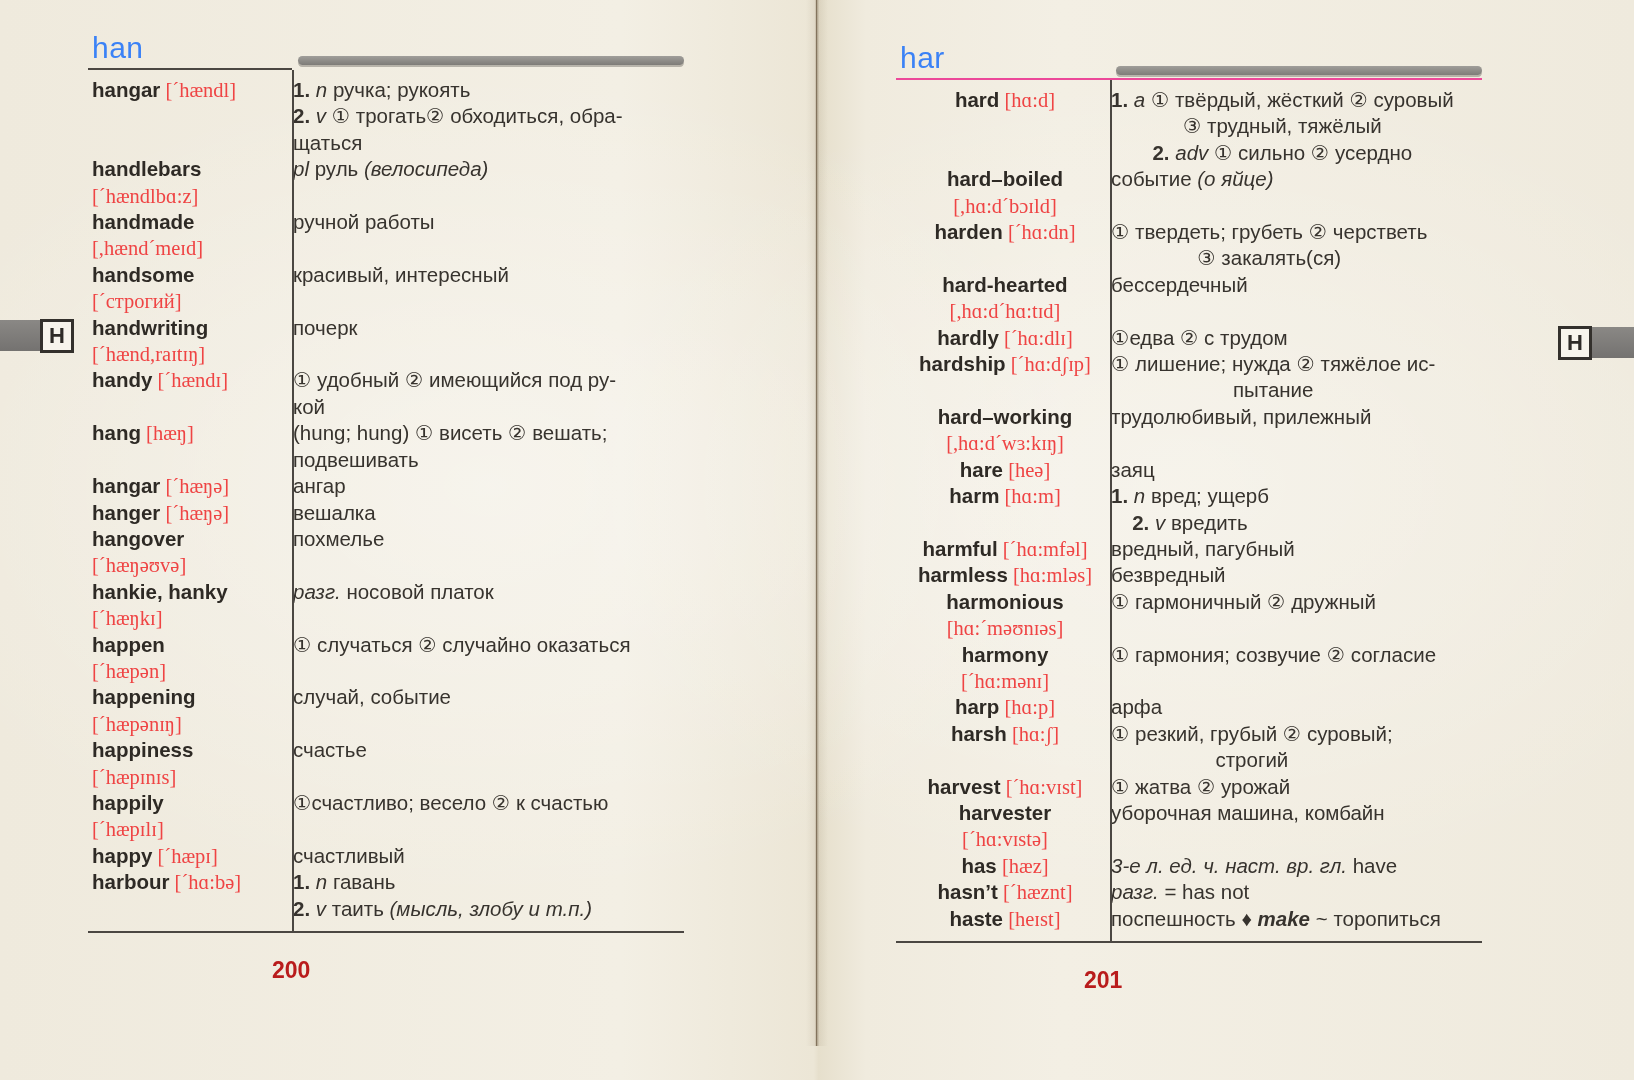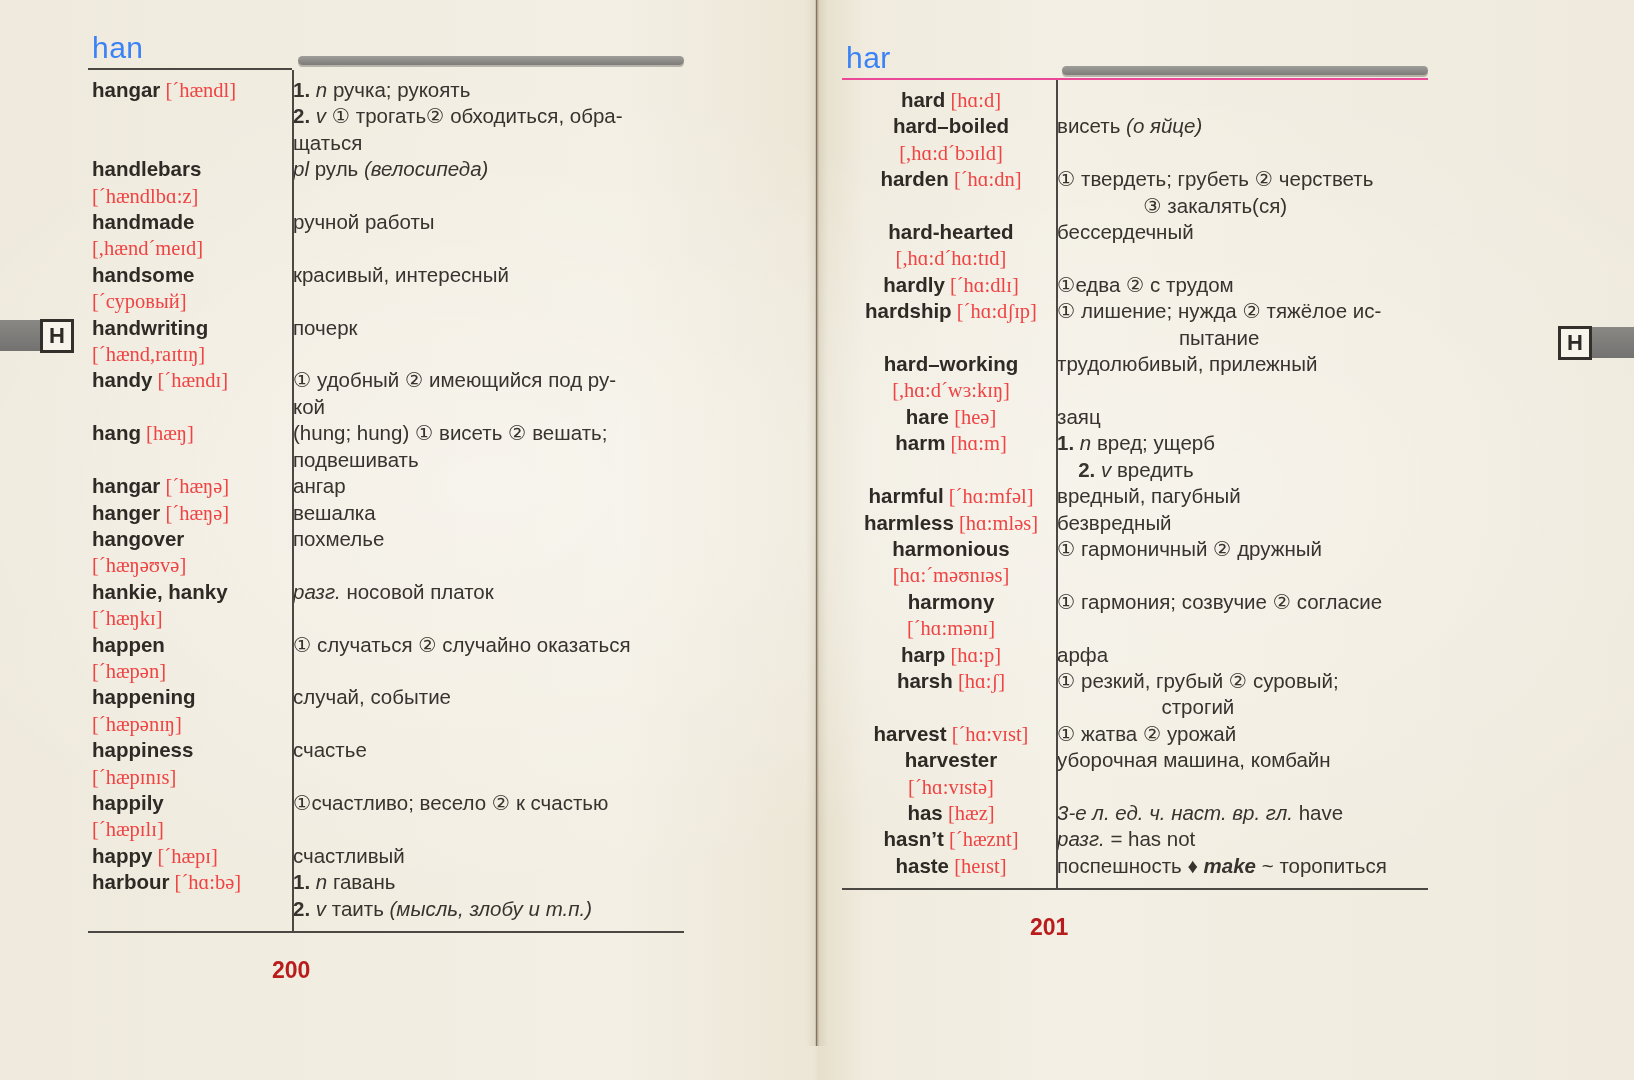--- a/index.html
+++ b/index.html
@@ -19,21 +19,21 @@
   
   .tab{position:absolute;height:31px;background:linear-gradient(#8a8885,#747270);display:flex;align-items:center;}
   .tab-left{left:0;top:320px;width:74px;justify-content:flex-end;}
   .tab-right{right:0;top:327px;width:76px;justify-content:flex-start;}
   .tab-box{box-sizing:border-box;width:34px;height:34px;background:#f7f4ec;border:3px solid #33302c;
     display:flex;align-items:center;justify-content:center;font-weight:bold;font-size:22px;color:#2e2b27;}
 
   
   .page{position:absolute;}
   .page-left{left:88px;top:30px;width:596px;}
-  .page-right{left:842px;top:40px;width:586px;}
+  .page-right{left:896px;top:40px;width:586px;}
 
   .page header{display:flex;align-items:flex-end;height:40px;}
   .guide{flex:none;box-sizing:border-box;font-size:30px;font-weight:normal;letter-spacing:.5px;color:#3b82f6;
     padding:0 0 3px 4px;border-bottom:2px solid #4b4742;}
   .page-left .guide{width:204px;}
   .page-right .guide{width:214px;}
   .rule{flex:1;height:9px;margin:0 0 5px 6px;border-radius:5px/60%;
     background:linear-gradient(#a09e9a,#7e7c78);box-shadow:0 2px 0 rgba(75,71,66,.35);}
 
   .entries{position:relative;border-bottom:2px solid #4b4742;padding:7px 0 9px;}
@@ -101,21 +101,21 @@
           <div><span class="w">handmade</span></div>
           <div><span class="pr"> [,hænd´meɪd]</span></div>
         </div>
         <div class="df">
           <div class="dl"><span class="">ручной работы</span></div>
         </div>
       </div>
       <div class="row">
         <div class="hw">
           <div><span class="w">handsome</span></div>
-          <div><span class="pr"> [´суровый]</span></div>
+          <div><span class="pr"> [´строгий]</span></div>
         </div>
         <div class="df">
           <div class="dl"><span class="">красивый, интересный</span></div>
         </div>
       </div>
       <div class="row">
         <div class="hw">
           <div><span class="w">handwriting</span></div>
           <div><span class="pr"> [´hænd,raɪtɪŋ]</span></div>
         </div>
@@ -236,28 +236,33 @@
   <header>
     <span class="guide">har</span>
     <span class="rule"></span>
   </header>
   <div class="entries">
     <div class="vline"></div>
   <div class="row">
         <div class="hw">
           <div><span class="w">hard</span><span class="pr"> [hɑ:d]</span></div>
         </div>
+        <div class="df">
+          <div class="dl"><span class="tb">1. </span><span class="ti">a </span><span class="">① твёрдый, жёсткий ② суровый</span></div>
+          <div class="dl"><span class="">③ трудный, тяжёлый</span></div>
+          <div class="dl"><span class="tb">2. </span><span class="ti">adv </span><span class="">① сильно ② усердно</span></div>
+        </div>
       </div>
       <div class="row">
         <div class="hw">
           <div><span class="w">hard–boiled</span></div>
           <div><span class="pr"> [,hɑ:d´bɔɪld]</span></div>
         </div>
         <div class="df">
-          <div class="dl"><span class="">висеть </span><span class="ti">(о яйце)</span></div>
+          <div class="dl"><span class="">событие </span><span class="ti">(о яйце)</span></div>
         </div>
       </div>
       <div class="row">
         <div class="hw">
           <div><span class="w">harden</span><span class="pr"> [´hɑ:dn]</span></div>
         </div>
         <div class="df">
           <div class="dl"><span class="">① твердеть; грубеть ② черстветь</span></div>
           <div class="dl"><span class="">③ закалять(ся)</span></div>
         </div>

